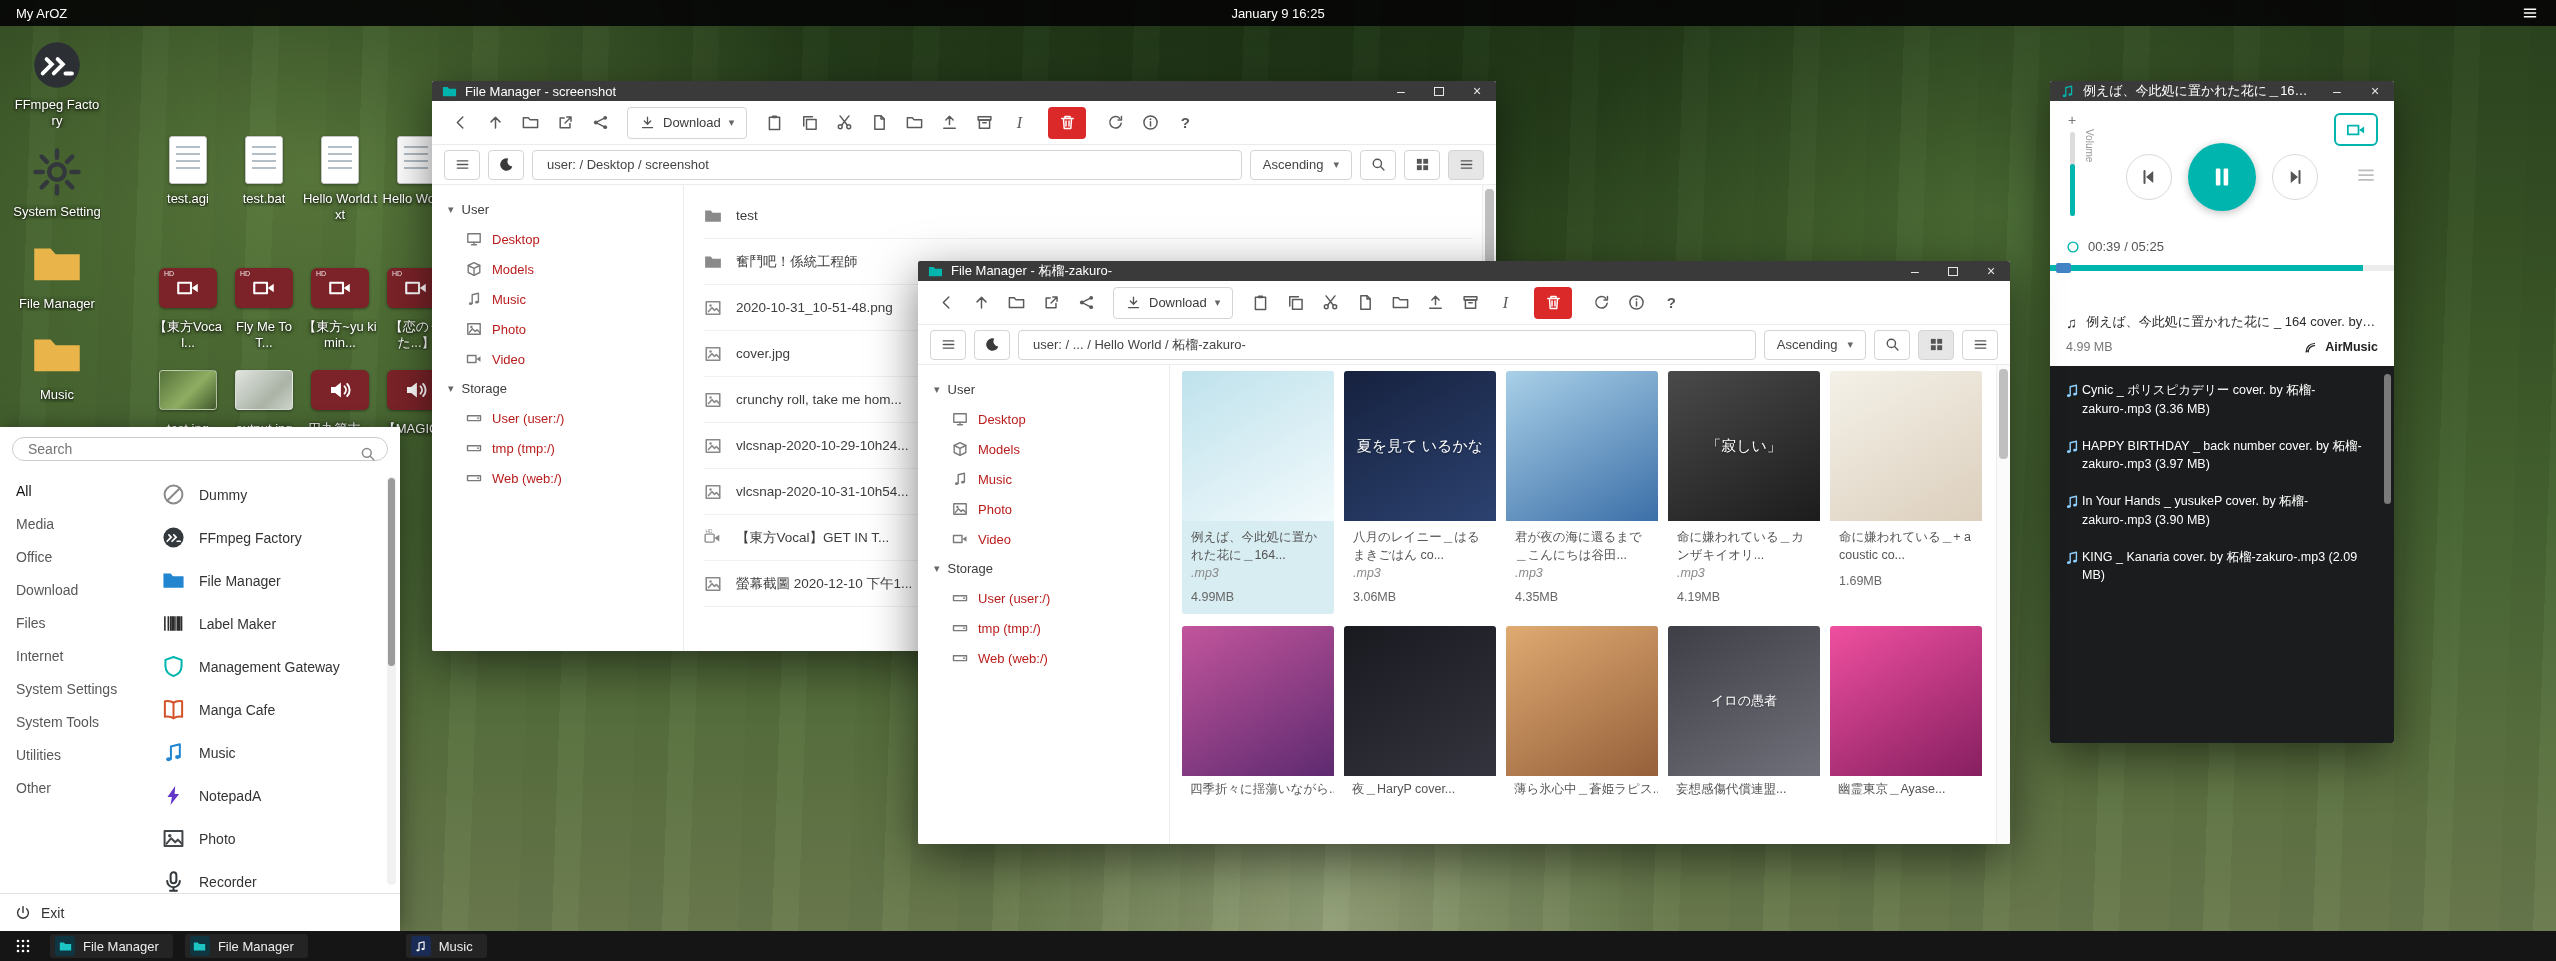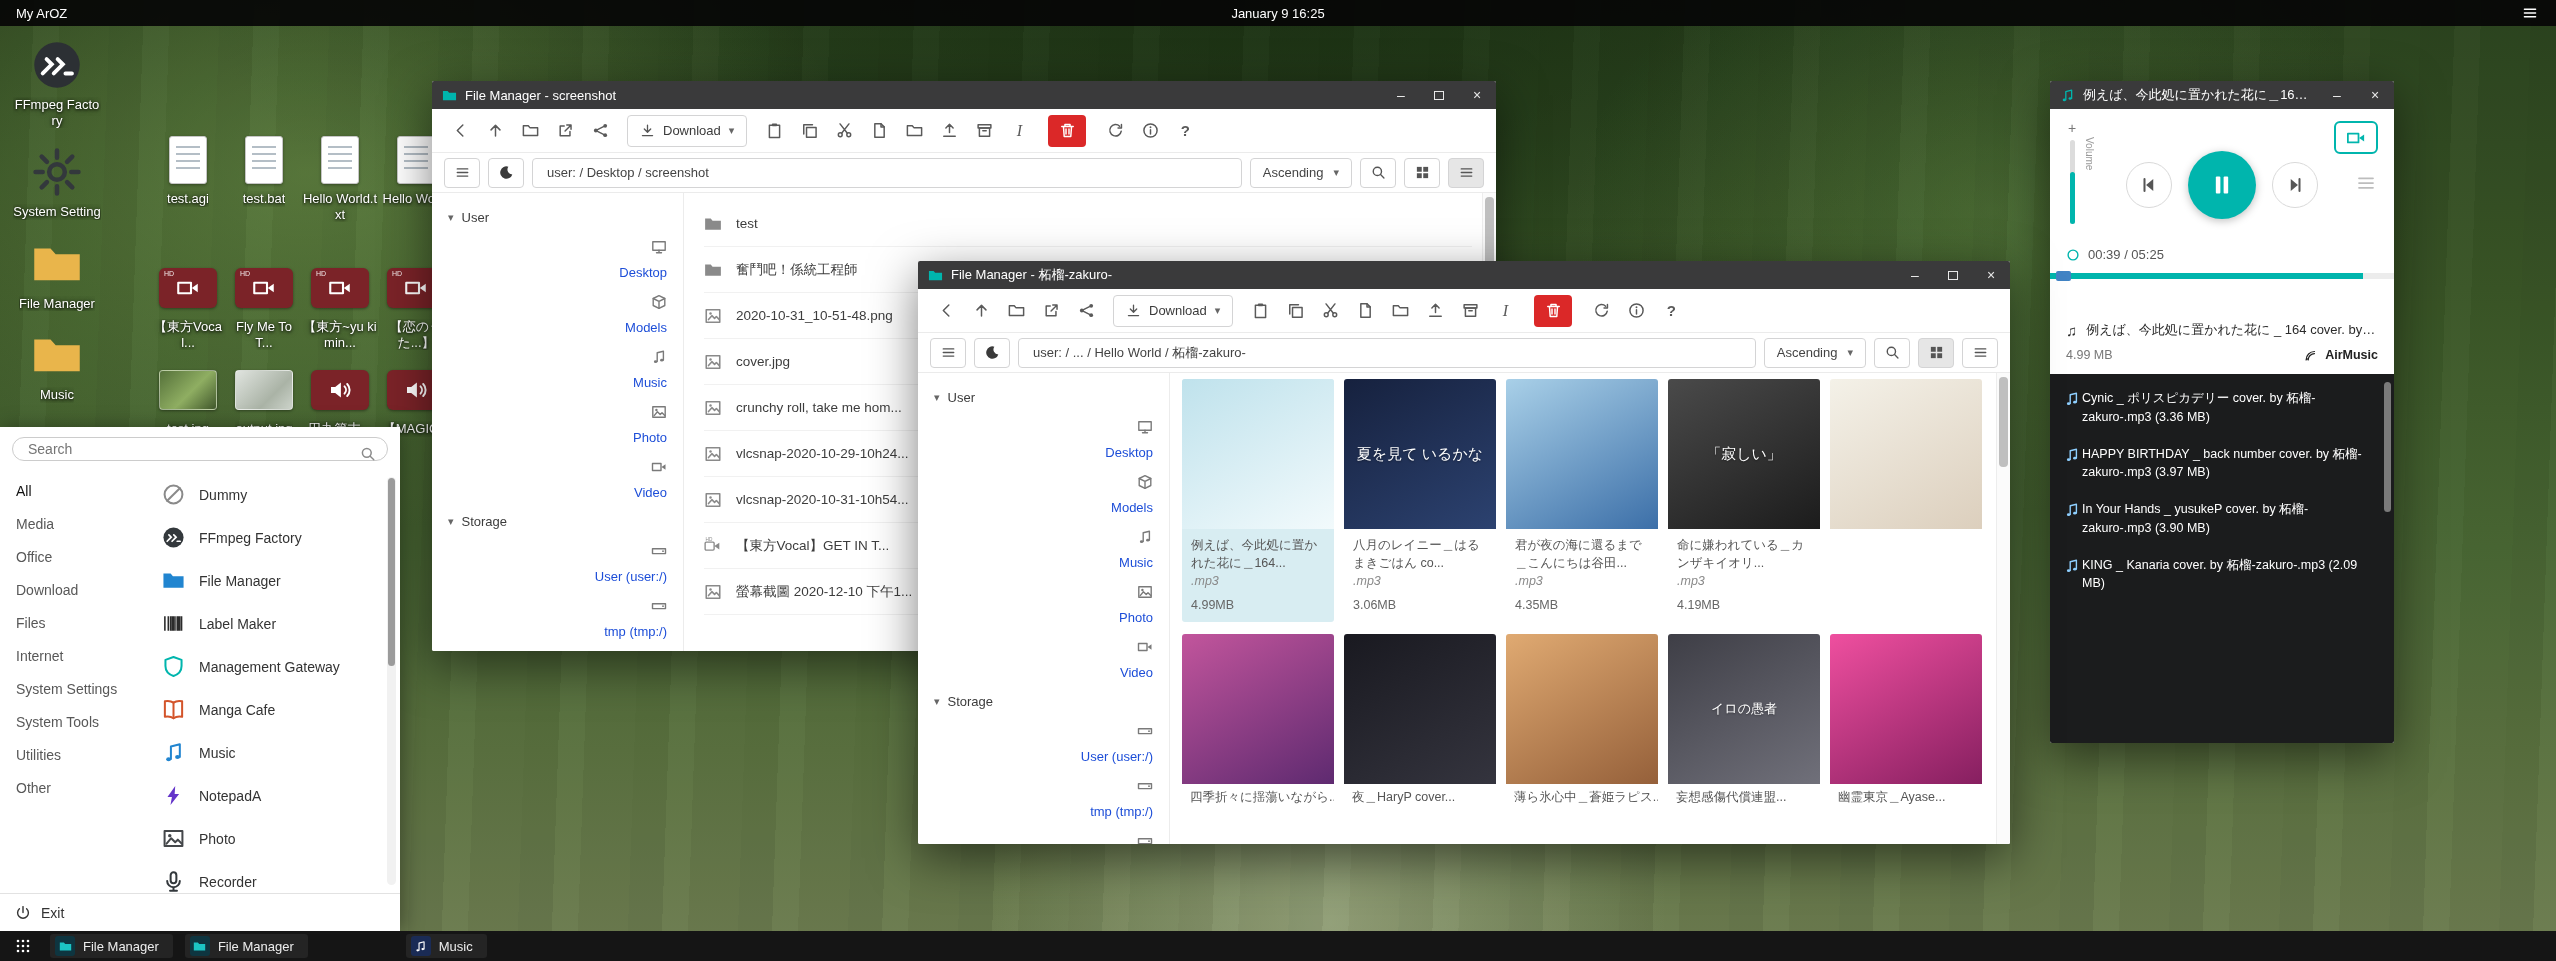--- a/index.html
+++ b/index.html
@@ -61,21 +61,21 @@
 .app-ic .icon{width:23px;height:23px;}
 .sm-scroll{position:absolute;right:4px;top:8px;bottom:8px;width:9px;background:#f1f1f1;border-radius:5px;}
 .sm-thumb{position:absolute;top:1px;left:1px;width:7px;height:46%;background:#9b9b9b;border-radius:4px;}
 .sm-exit{height:38px;border-top:1px solid #e2e2e2;display:flex;align-items:center;gap:10px;padding-left:15px;font-size:14px;color:#333;}
 .sm-exit .icon{width:16px;height:16px;color:#333;}
 
 .window{position:absolute;background:#fff;box-shadow:0 14px 48px rgba(0,0,0,.5);display:flex;flex-direction:column;overflow:hidden;border-radius:2px;}
 #win1{left:432px;top:81px;width:1064px;height:570px;z-index:10;}
 #win2{left:918px;top:261px;width:1092px;height:583px;z-index:20;}
 #player{left:2050px;top:81px;width:344px;height:662px;z-index:15;}
-.titlebar{height:28px;background:#3a3a3b;display:flex;align-items:center;gap:8px;padding-left:10px;color:#fff;font-size:13px;flex:none;}
+.titlebar{height:20px;background:#3a3a3b;display:flex;align-items:center;gap:8px;padding-left:10px;color:#fff;font-size:13px;flex:none;}
 .titlebar .tb-ico{width:15px;height:15px;color:#00b5ad;}
 .titlebar .title{white-space:nowrap;overflow:hidden;text-overflow:ellipsis;}
 .win-btns{margin-left:auto;display:flex;height:100%;}
 .win-btn{width:38px;height:100%;border:none;background:none;color:#e8e8e8;display:flex;align-items:center;justify-content:center;font-size:14px;}
 .maxi{width:10px;height:9px;border:1.2px solid #e8e8e8;display:block;}
 
 .fm-toolbar{height:44px;display:flex;align-items:center;gap:3px;padding:0 12px;border-bottom:1px solid #ebebeb;background:#fff;flex:none;}
 .tb-btn{min-width:32px;height:32px;border:none;background:none;color:#5a5a5a;display:flex;align-items:center;justify-content:center;border-radius:4px;}
 .tb-btn .icon{width:17px;height:17px;}
 .dl-btn{display:flex;align-items:center;gap:8px;height:32px;border:1px solid #d4d4d5;border-radius:4px;padding:0 12px;background:#fff;color:#3b3b3b;font-size:13px;margin:0 8px;}
@@ -88,21 +88,21 @@
 .sq-btn{width:36px;height:30px;border:1px solid #d4d4d5;border-radius:4px;background:#fff;color:#555;display:flex;align-items:center;justify-content:center;}
 .sq-btn .icon{width:15px;height:15px;}
 .sq-btn.active{background:#e6e6e6;}
 .moon-fill{color:#3a3a3a;}
 .bc{flex:1;height:30px;border:1px solid #d4d4d5;border-radius:4px;display:flex;align-items:center;padding:0 14px;font-size:13px;color:#444;overflow:hidden;white-space:nowrap;}
 .sort-dd{height:30px;border:1px solid #d4d4d5;border-radius:4px;display:flex;align-items:center;gap:10px;padding:0 12px;font-size:13px;color:#444;}
 
 .fm-body{display:flex;flex:1;position:relative;background:#fff;overflow:hidden;}
 .fm-side{width:252px;border-right:1px solid #ececec;padding:10px 0;font-size:13px;flex:none;}
 .side-title{display:flex;align-items:center;gap:8px;padding:7px 16px;color:#3c3c3c;}
-.side-item{display:flex;align-items:flex-end;gap:10px;padding:7px 16px 7px 34px;color:#1d4ed8;flex-direction:column;}
+.side-item{display:flex;align-items:flex-end;gap:10px;padding:7px 16px 7px 34px;color:#b91c1c;}
 .side-item .icon{width:16px;height:16px;color:#7a7a7a;}
 .fm-list{flex:1;padding:8px 24px 0 20px;overflow:hidden;}
 .file-row{height:46px;display:flex;align-items:center;gap:14px;border-bottom:1px solid #f1f1f1;font-size:13.5px;color:#3d3d3d;}
 .file-row .icon{width:18px;height:18px;color:#8a8a8a;}
 .v-scroll{position:absolute;top:0;bottom:0;right:0;width:14px;background:#fbfbfb;border-left:1px solid #ededed;}
 .v-thumb{position:absolute;top:4px;left:2px;width:9px;background:#bfbfbf;border-radius:4px;}
 
 .grid-wrap{flex:1;padding:6px 14px 0 12px;overflow:hidden;}
 .tile-row{display:flex;gap:10px;margin-bottom:12px;}
 .tile{width:152px;border-radius:3px;overflow:hidden;}
@@ -1204,20 +1204,24 @@
               <span class="art-txt">「寂しい」</span>
             </div>
             <div class="tile-text">
               <div class="tile-name">命に嫌われている＿カンザキイオリ...</div>
               <div class="tile-ext">.mp3</div>
               <div class="tile-size">4.19MB</div>
             </div>
           </div>
           <div class="tile">
             <div class="tile-art" style="background:linear-gradient(150deg,#f4f1e8,#dccfbd)"></div>
+            <div class="tile-text">
+              <div class="tile-name">命に嫌われている＿+ acoustic co...</div>
+              <div class="tile-size">1.69MB</div>
+            </div>
           </div>
         </div>
       <div class="tile-row" id="w2-row2">
           <div class="tile">
             <div class="tile-art" style="background:linear-gradient(150deg,#c2559c,#5e2a70)"></div>
             <div class="tile-cap">四季折々に揺蕩いながら...</div>
           </div>
           <div class="tile">
             <div class="tile-art" style="background:linear-gradient(150deg,#191920,#34343e)"></div>
             <div class="tile-cap">夜＿HaryP cover...</div>

